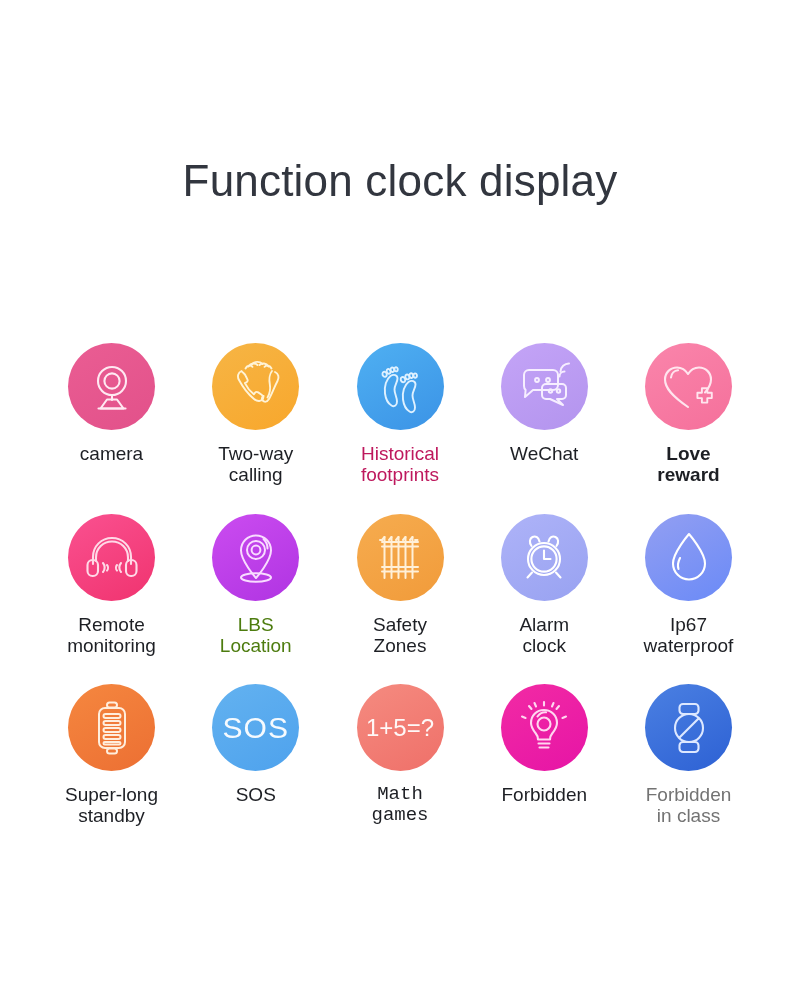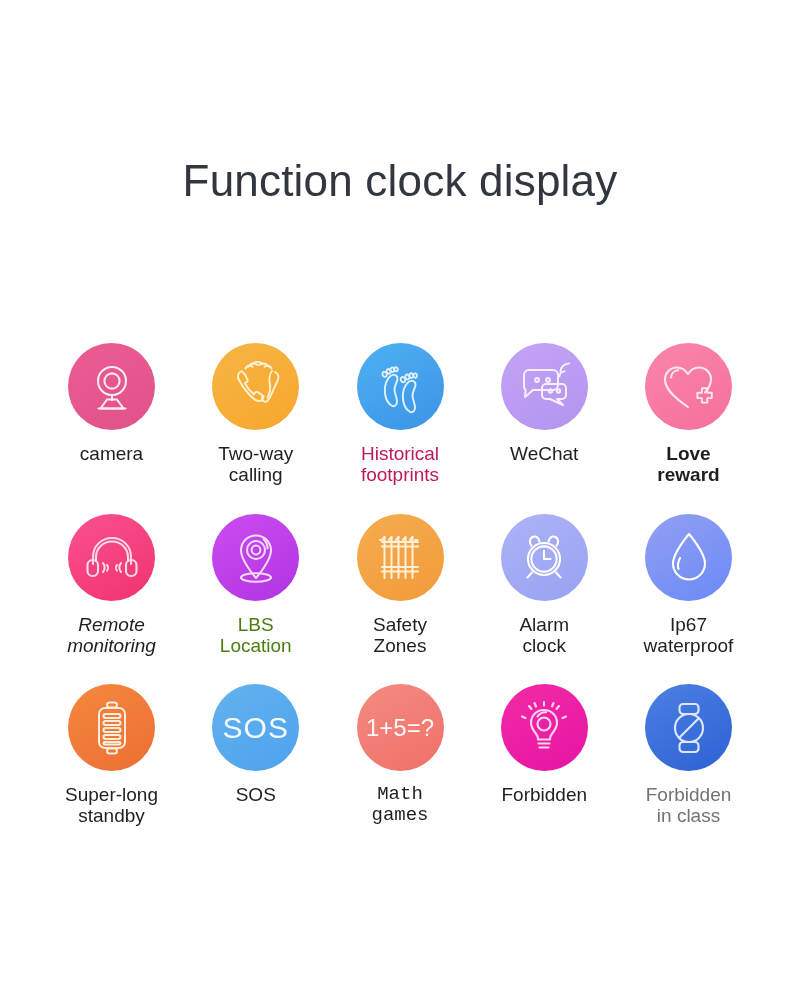--- a/index.html
+++ b/index.html
@@ -182,21 +182,21 @@
       <path d="M9 30 V23 C9 12 17.5 4 28 4 C38.5 4 47 12 47 23 V30"></path>
       <path d="M12 27 V23.5 C12 14.2 19.2 7.5 28 7.5 C36.8 7.5 44 14.2 44 23.5 V27"></path>
       <rect x="3.5" y="26" width="10.5" height="16" rx="5"></rect>
       <rect x="42" y="26" width="10.5" height="16" rx="5"></rect>
       <path d="M19 29 c2.2 2.4 2.2 6.6 0 9"></path>
       <path d="M23 31 c1.3 1.5 1.3 4.2 0 5.6"></path>
       <path d="M37 29 c-2.2 2.4 -2.2 6.6 0 9"></path>
       <path d="M33 31 c-1.3 1.5 -1.3 4.2 0 5.6"></path>
             </svg>
           </div>
-          <div class="label" style="color: rgb(29, 31, 36); font-style: italic;">Remote
+          <div class="label" style="color: rgb(29, 31, 36);">Remote
 monitoring</div>
         </div>
         <div class="cell">
           <div class="bubble" style="background: linear-gradient(150deg, rgb(203, 76, 240) 0%, rgb(176, 52, 226) 100%);">
             <svg width="52" height="54" viewBox="0 0 52 54" stroke="#f9dcff" stroke-width="2" fill="none" stroke-linecap="round" stroke-linejoin="round">
       <path d="M26 48 C26 48 41 31 41 20.5 C41 12 34.3 5.5 26 5.5 C17.7 5.5 11 12 11 20.5 C11 31 26 48 26 48 Z"></path>
       <circle cx="26" cy="20" r="9"></circle>
               <circle cx="26" cy="20" r="4.4"></circle>
       <path d="M33.5 9 a13 13 0 0 1 4 9.5"></path>
       <ellipse cx="26" cy="47.5" rx="15" ry="4.2"></ellipse>

